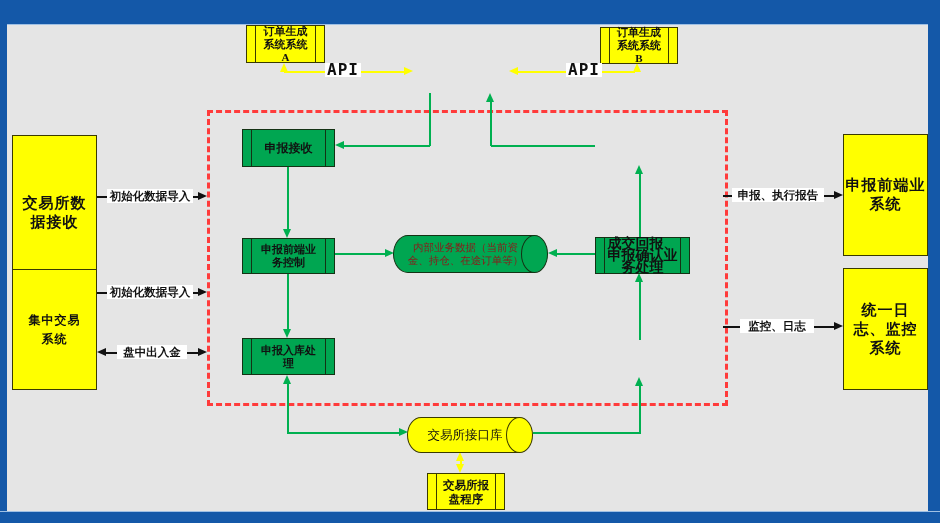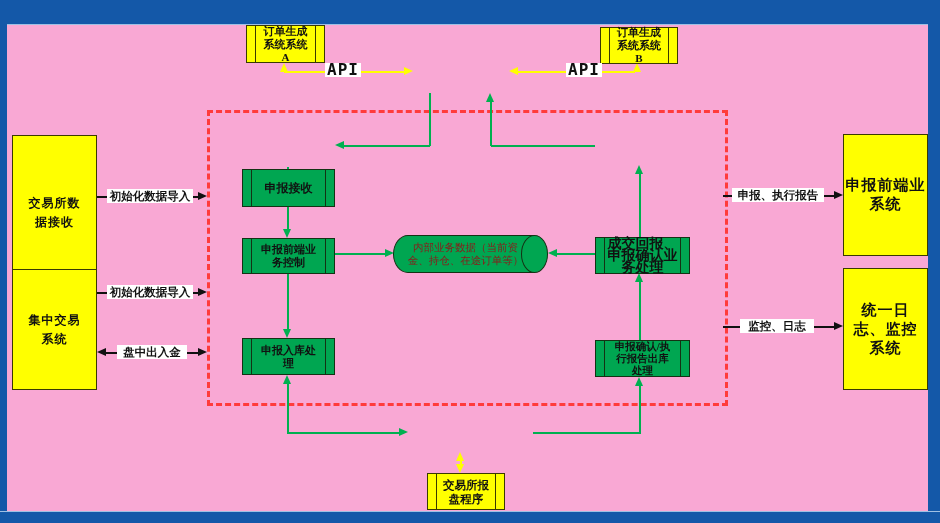--- a/index.html
+++ b/index.html
@@ -1,16 +1,16 @@
 <!DOCTYPE html>
 <html style="--frame: #1458A8; --box-yellow: #FFFF00; --box-green: #00A651; --arrow-green: #00B050; --arrow-yellow: #FFFF00; --arrow-black: #111111; --dashed-red: #FF3B3B; --db-text: #8B1A1A;"><head>
 <meta charset="utf-8">
 <style>
   html,body{margin:0;padding:0;background:#fff;}
-  .canvas{position:relative;width:940px;height:523px;background:#f9a8d4;overflow:hidden;
+  .canvas{position:relative;width:940px;height:523px;background:#e5e5e5;overflow:hidden;
           font-family:"Liberation Serif","DejaVu Serif",serif;color:#111;}
   
   .frame{position:absolute;background:var(--frame,#1458A8);z-index:5;}
   .frame-top{left:0;top:0;width:940px;height:24px;border-bottom:1px solid #9fc0e4;}
   .frame-bottom{left:0;top:511px;width:940px;height:12px;border-top:1px solid #9fc0e4;}
   .frame-left{left:0;top:24px;width:7px;height:487px;}
   .frame-right{left:928px;top:24px;width:12px;height:487px;}
   
   .core{position:absolute;left:207px;top:110px;width:515px;height:290px;
         border:3px dashed var(--dashed-red,#FF3B3B);z-index:1;}
@@ -68,68 +68,68 @@
 系统系统
 A</span>
   </div>
   <div class="node proc y" style="left:600px;top:27px;width:78px;height:37px;font-size:11px;line-height:13px;">
     <span class="lbl">订单生成
 系统系统
 B</span>
   </div>
 
 
-  <div class="node y" style="left:12px;top:135px;width:85px;height:156px;font-size:12px;line-height:19px;letter-spacing:1px;">
+  <div class="node y" style="left:12px;top:135px;width:85px;height:156px;font-size:15px;line-height:19px;letter-spacing:1px;">
     <span class="lbl">交易所数
 据接收</span>
   </div>
   <div class="node y" style="left:12px;top:269px;width:85px;height:121px;font-size:12px;line-height:19px;letter-spacing:1px;">
     <span class="lbl">集中交易
 系统</span>
   </div>
 
   <div class="node y" style="left:843px;top:134px;width:85px;height:122px;font-size:15px;line-height:19px;letter-spacing:1px;">
     <span class="lbl">申报前端业
 系统</span>
   </div>
   <div class="node y" style="left:843px;top:268px;width:85px;height:122px;font-size:15px;line-height:19px;letter-spacing:1px;">
     <span class="lbl">统一日
 志、监控
 系统</span>
   </div>
 
-  <div class="node proc g" style="left:242px;top:129px;width:93px;height:38px;font-size:12px;margin-top:40px;">
+  <div class="node proc g" style="left:242px;top:129px;width:93px;height:38px;font-size:12px;">
     <span class="lbl">申报接收</span>
   </div>
   <div class="node proc g" style="left:242px;top:238px;width:93px;height:36px;font-size:11px;line-height:13px;">
     <span class="lbl">申报前端业
 务控制</span>
   </div>
   <div class="node proc g" style="left:242px;top:338px;width:93px;height:37px;font-size:11px;line-height:13px;">
     <span class="lbl">申报入库处
 理</span>
   </div>
   <div class="node proc g" style="left:595px;top:237px;width:95px;height:37px;font-size:14px;line-height:12px;">
     <span class="lbl">成交回报、
 申报确认业
 务处理</span>
-  </div>
-  <div class="node proc g" style="left:595px;top:340px;width:95px;height:37px;font-size:10.5px;line-height:12px;">
-    <span class="lbl">申报确认/执
-行报告出库
-处理</span>
   </div>
 
   <div class="hcyl cyl-g" style="left:393px;top:235px;width:155px;height:38px;font-size:10.5px;line-height:13px;color:var(--db-text,#8B1A1A);">
     <div class="body"></div>
     <div class="cap"></div>
     <span class="lbl">内部业务数据（当前资
 金、持仓、在途订单等）</span>
   </div>
 
+  <div class="hcyl cyl-y" style="left:407px;top:417px;width:126px;height:36px;font-size:12.5px;">
+    <div class="body"></div>
+    <div class="cap"></div>
+    <span class="lbl">交易所接口库</span>
+  </div>
 
   <div class="node proc y" style="left:427px;top:473px;width:78px;height:37px;font-size:11.5px;line-height:14px;">
     <span class="lbl">交易所报
 盘程序</span>
   </div>
 
   <div class="ln cg" style="left:429px;top:93px;width:2px;height:53px;"></div>
   <div class="ln cg" style="left:344px;top:145px;width:86px;height:2px;"></div>
   <div class="ah l cg" style="left:335px;top:141px;"></div>
 

